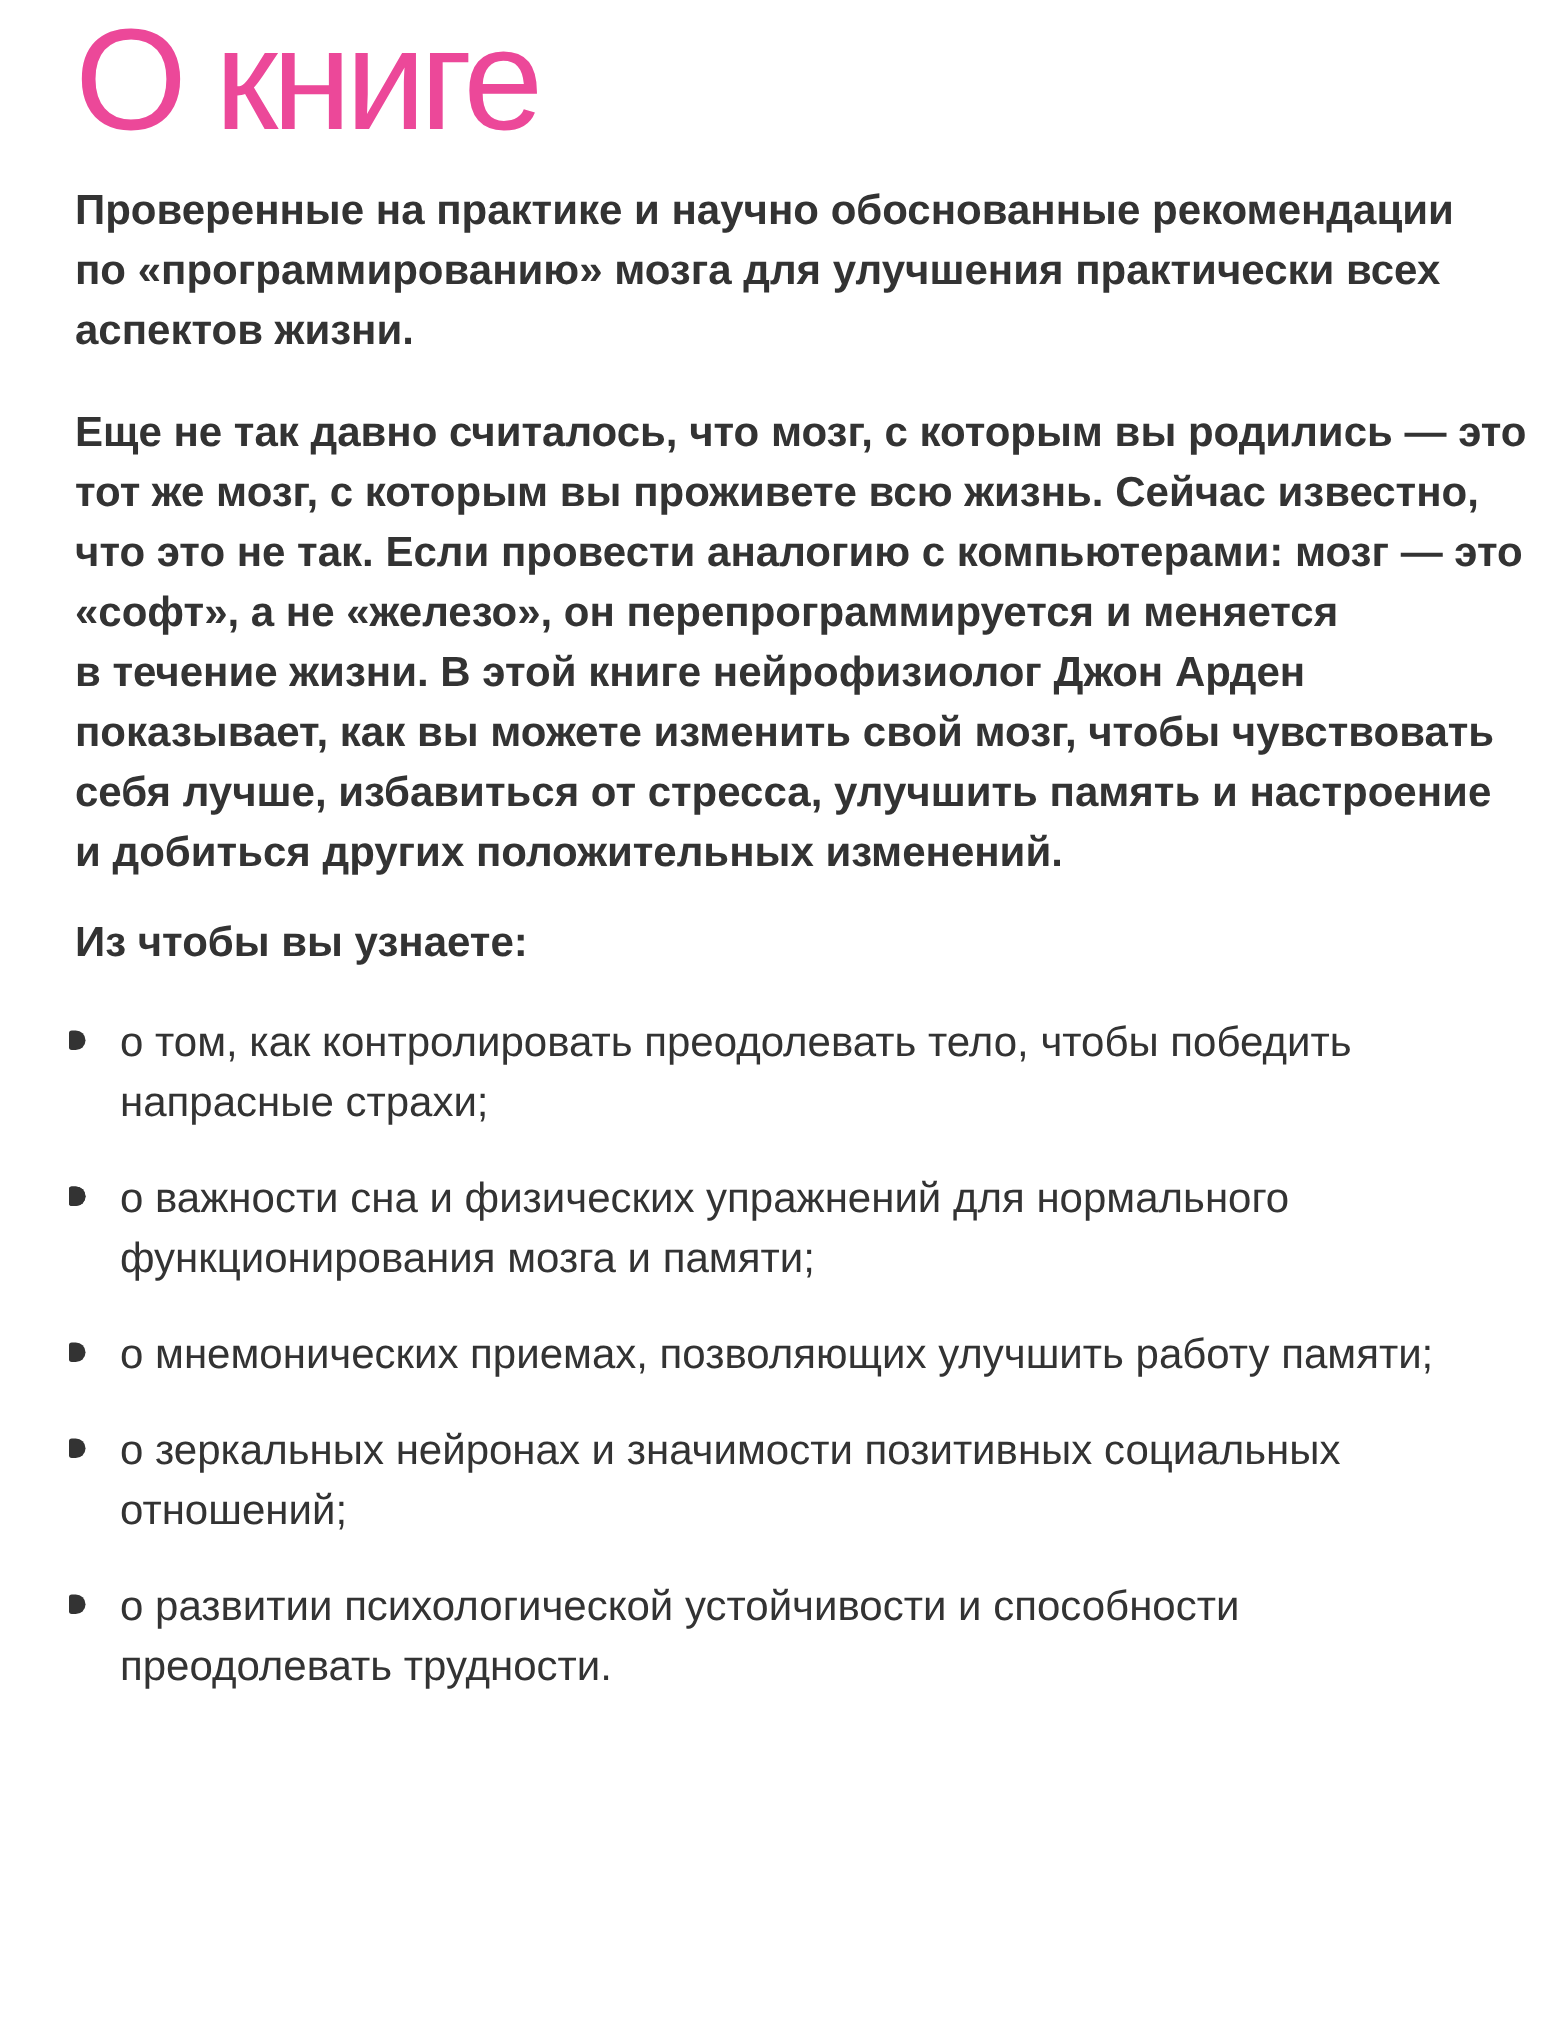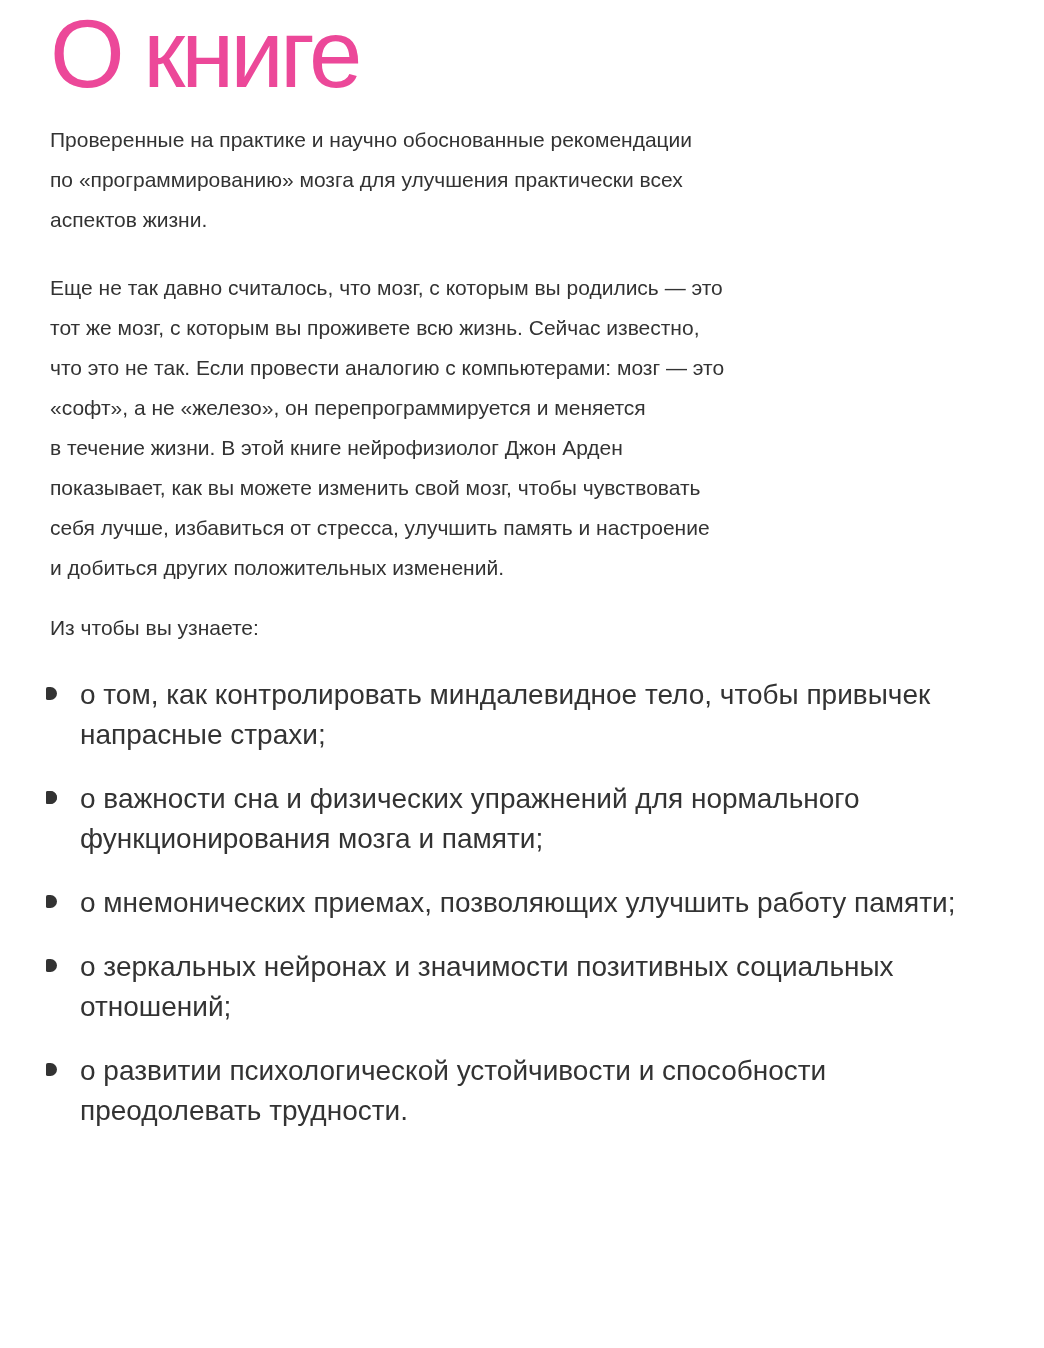--- a/index.html
+++ b/index.html
@@ -22,23 +22,23 @@
     margin: 0 0 18px 0;
     font-size: 96px;
     line-height: 96px;
     font-weight: 400;
     letter-spacing: -4px;
     color: #ec4899;
     white-space: pre;
   }
   .para {
     margin: 0 0 28px 0;
-    font-size: 21px;
+    font-size: 28px;
     line-height: 40px;
-    font-weight: 400;
+    font-weight: 700;
     white-space: pre-line;
   }
   .para-description {
     margin-bottom: 20px;
   }
   .list-intro {
     margin-bottom: 0;
   }
   .takeaways {
     list-style: none;
@@ -86,21 +86,21 @@
 в течение жизни. В этой книге нейрофизиолог Джон Арден
 показывает, как вы можете изменить свой мозг, чтобы чувствовать
 себя лучше, избавиться от стресса, улучшить память и настроение
 и добиться других положительных изменений.</p>
 
   <p class="para list-intro">Из чтобы вы узнаете:</p>
 
   <ul class="takeaways">
     <li>
       <span class="bullet-marker"></span>
-      <span class="item-text">о том, как контролировать миндалевидное тело, чтобы привычек
+      <span class="item-text">о том, как контролировать преодолевать тело, чтобы победить
 напрасные страхи;</span>
     </li>
     <li>
       <span class="bullet-marker"></span>
     </li>
     <li>
       <span class="bullet-marker"></span>
       <span class="item-text">о важности сна и физических упражнений для нормального
 функционирования мозга и памяти;</span>
     </li>

